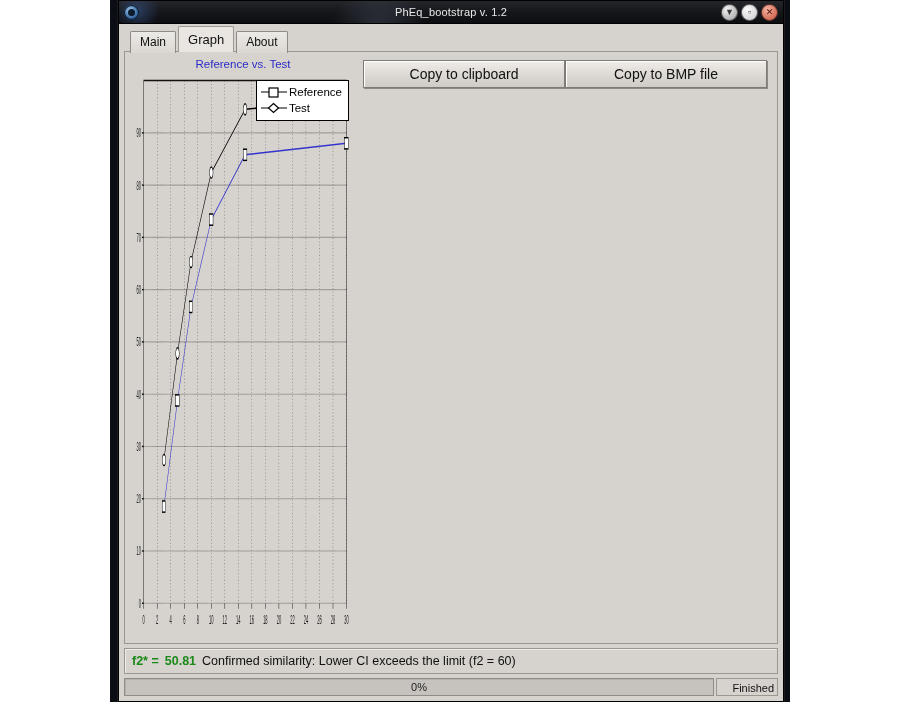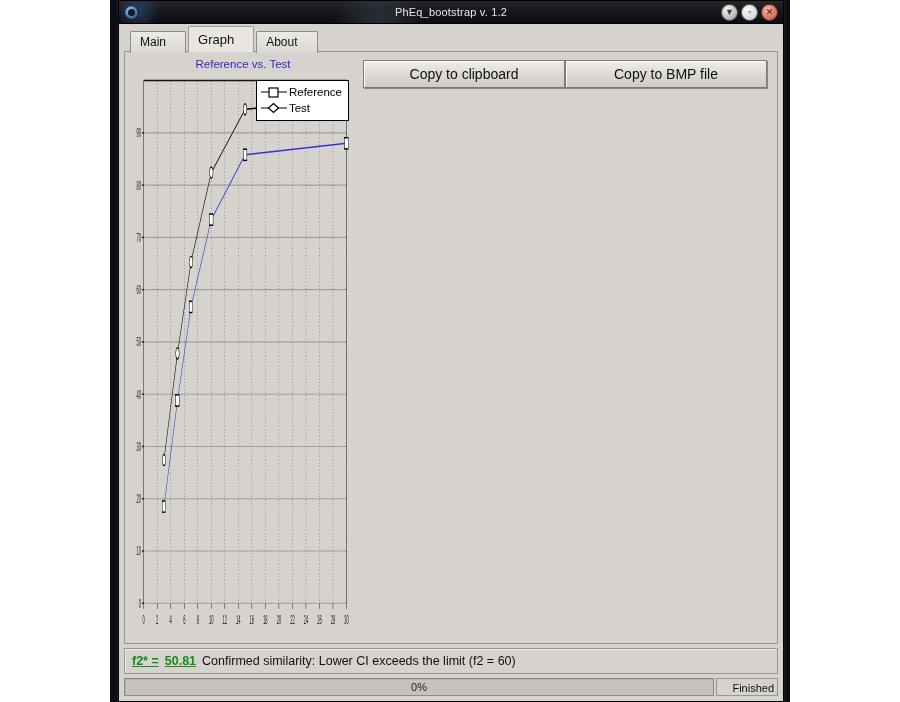--- a/index.html
+++ b/index.html
@@ -62,21 +62,21 @@
   }
   .win-btn.min { background: radial-gradient(circle at 35% 30%, #f2f2f2, #9d9d9d); }
   .win-btn.max { background: radial-gradient(circle at 35% 30%, #fbfbfb, #c9c9c9); }
   .win-btn.close { background: radial-gradient(circle at 35% 30%, #f5b0a0, #c4513a); color:#4a1208; }
 
   .win-body { flex: 1 1 auto; background: #d6d2cd; padding: 4px 5px 5px 5px; display:flex; flex-direction:column; }
 
   
   .tabstrip { height: 24px; display: flex; align-items: flex-end; gap: 2px; padding-left: 6px; position: relative; }
   .tab {
-    font-size: 12px; color: #111; padding: 3px 19px 4px 9px;
+    font-size: 12px; color: #111; padding: 3px 9px 4px 9px;
     background: linear-gradient(180deg,#eceae7,#dbd7d2);
     border: 1px solid #8e8a85; border-bottom: none;
     border-radius: 2px 2px 0 0; position: relative; top: 1px;
   }
   .tab.selected {
     background: #e9e6e2; top: 0px; padding-top: 5px; padding-bottom: 5px;
     border-color: #9c9892; z-index: 3; font-size: 13px;
   }
 
   
@@ -112,21 +112,21 @@
     box-shadow: 1px 1px 0 rgba(0,0,0,.35), inset 1px 1px 0 #fff;
   }
 
   
   .inforow {
     background: #d6d2cd; border: 1px solid #9a9690; margin-top: 4px;
     padding: 5px 7px; font-size: 12.5px; color: #111; display: flex; align-items: baseline; gap: 6px;
     box-shadow: inset 1px 1px 0 #efece8;
   }
   .strong { font-weight: bold; }
-  .green { color: #1a8a1a; font-weight: bold; text-decoration: underline; }
+  .green { color: #1a8a1a; font-weight: bold; }
   .mono-ish { letter-spacing: .2px; }
 
   
   .statusbar { margin-top: 4px; display: flex; align-items: stretch; height: 18px; gap: 2px; }
   .progress {
     flex: 1 1 auto; position: relative;
     background: #c6c2bd; border: 1px solid #8f8b86;
     box-shadow: inset 1px 1px 0 #b4b0ab;
     display: flex; align-items: center; justify-content: center;
     font-size: 11px; color: #222;

